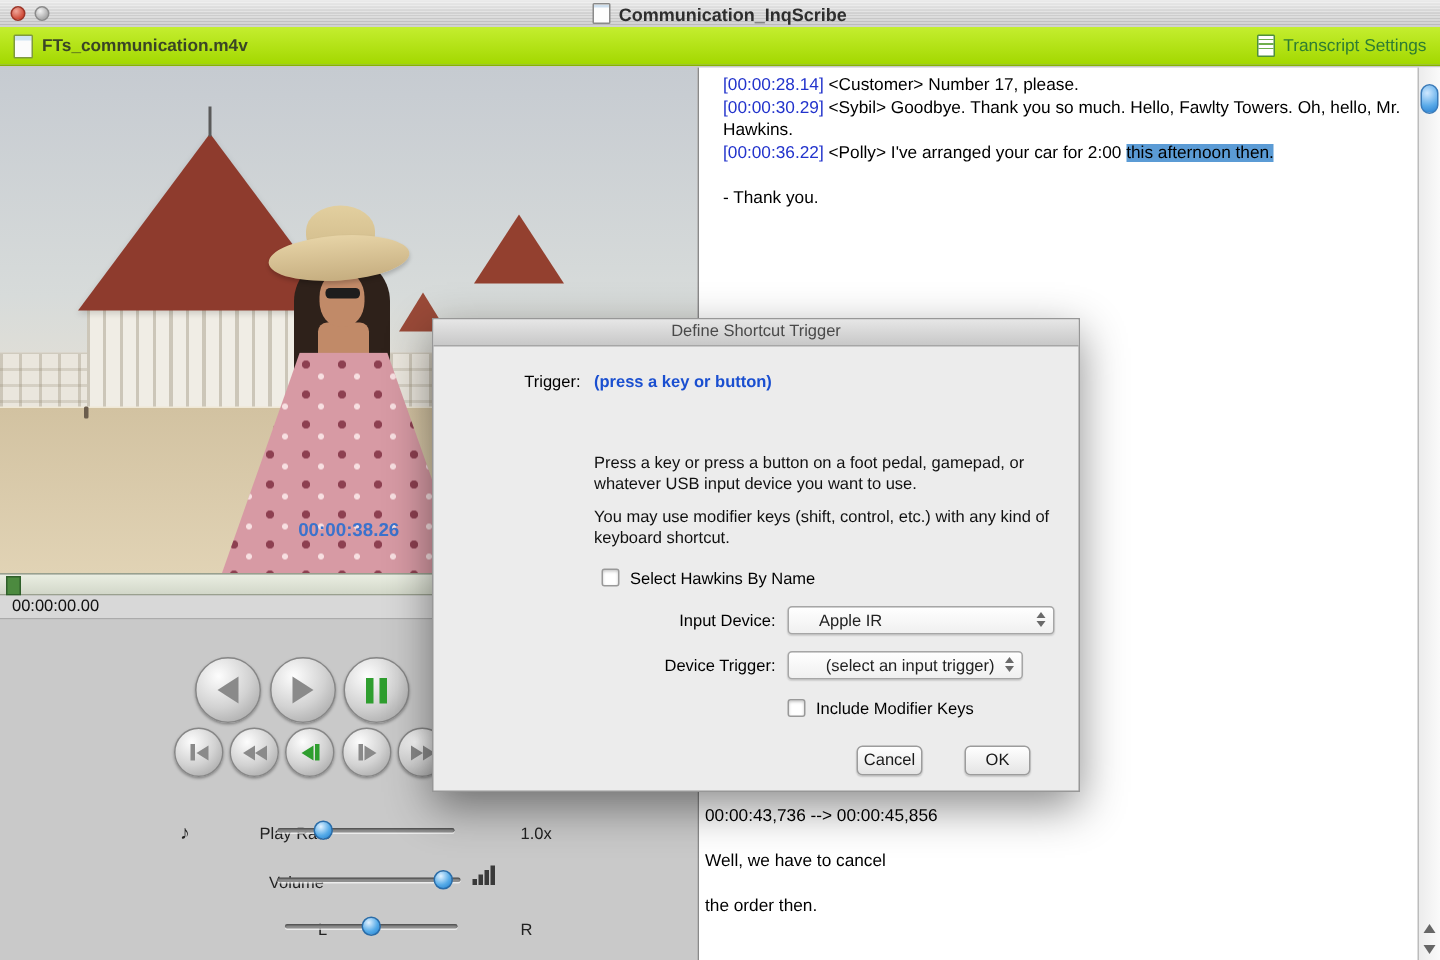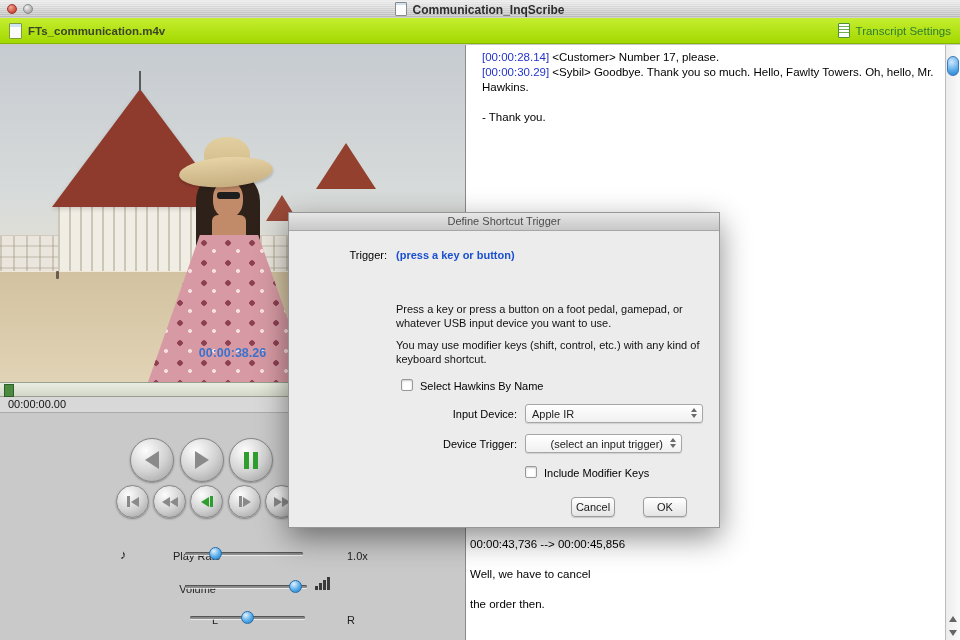--- a/index.html
+++ b/index.html
@@ -197,21 +197,21 @@
   }
   .dlg-label{position:absolute;text-align:right;color:#000;}
   .blue-value{position:absolute;color:#1a4fd0;font-weight:bold;}
   .help{position:absolute;left:107px;width:312px;line-height:13.5px;color:#111;}
   .cb{position:absolute;width:12px;height:12px;background:#fff;border:1px solid #999;border-radius:2px;
     box-shadow:inset 0 1px 2px rgba(0,0,0,.22);box-sizing:border-box;cursor:pointer;}
   .cb-label{position:absolute;color:#000;}
   .popup{
     position:absolute;height:19px;box-sizing:border-box;background:linear-gradient(#ffffff,#f0f0f0);
     border:1px solid #a6a6a6;border-radius:3px;display:flex;align-items:center;
-    padding:0 18px 0 6px;cursor:pointer;box-shadow:0 1px 1px rgba(0,0,0,.12);
+    padding:0 18px 0 20px;cursor:pointer;box-shadow:0 1px 1px rgba(0,0,0,.12);
   }
   .popup-text{font-size:11px;color:#222;white-space:nowrap;overflow:hidden;}
   .popup-arrows{position:absolute;right:5px;top:3px;display:flex;flex-direction:column;align-items:center;gap:2px;}
   .popup-arrows i{display:block;width:0;height:0;border-style:solid;}
   .pa-up{border-width:0 3.5px 4px 3.5px;border-color:transparent transparent #6a6a6a transparent;}
   .pa-dn{border-width:4px 3.5px 0 3.5px;border-color:#6a6a6a transparent transparent transparent;}
   .mac-btn{
     position:absolute;width:44px;height:20px;box-sizing:border-box;
     background:linear-gradient(#ffffff,#e4e4e4);border:1px solid #9c9c9c;border-radius:4px;
     font-size:11px;color:#1a1a1a;display:flex;align-items:center;justify-content:center;
@@ -346,20 +346,21 @@
     <div class="track"></div>
     <div class="thumb" style="left:50%;"></div>
   </div>
   <span class="ctl-label" style="left:311px;top:201px;">R</span>
 </div>
 
 <div class="transcript-panel">
   <div class="transcript-text">
     <p><span class="ts">[00:00:28.14]</span><span> &lt;Customer&gt; Number 17, please.</span></p>
     <p><span class="ts">[00:00:30.29]</span><span> &lt;Sybil&gt; Goodbye. Thank you so much. Hello, Fawlty Towers. Oh, hello, Mr. Hawkins.</span></p>
+    <p><span class="ts">[00:00:36.22]</span><span> &lt;Polly&gt; I've arranged your car for 2:00 </span><span class="sel">this afternoon then.</span></p>
     <div class="gap"></div>
     <p><span>- Thank you.</span></p>
   </div>
 
   <div class="srt-block">
     <p>00:00:43,736 --&gt; 00:00:45,856</p>
     <p>Well, we have to cancel</p>
     <p>the order then.</p>
   </div>
 </div>

